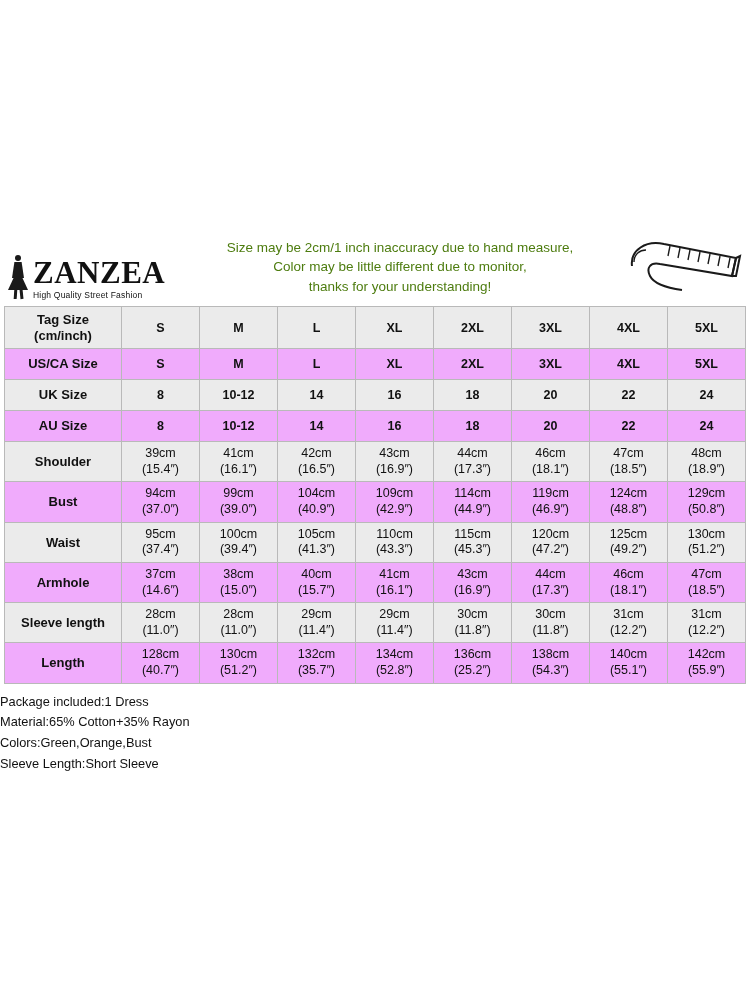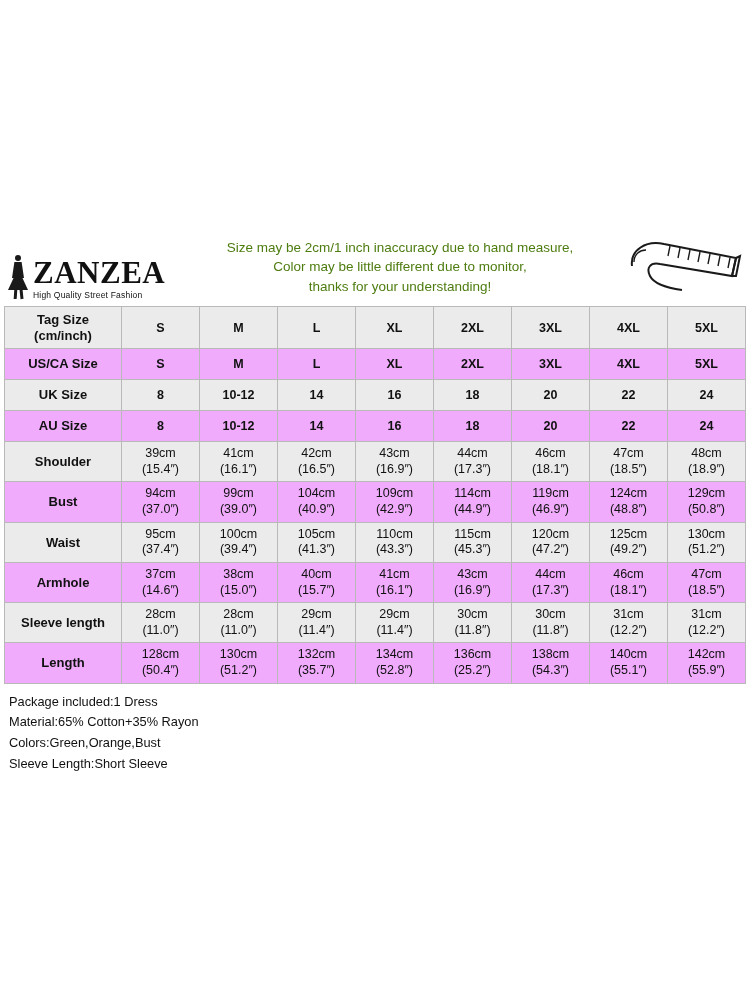--- a/index.html
+++ b/index.html
@@ -141,21 +141,21 @@
     display: block;
     line-height: 1.25;
   }
   tr.labelrow td {
     font-weight: bold;
     height: 20px;
   }
   
   .notes {
     margin-top: 8px;
-    padding-left: 9px;
+    padding-left: 0;
     font-size: 12.8px;
     line-height: 1.62;
     color: #111111;
   }
 </style>
 </head>
 <body>
 
 <div class="sheet">
 
@@ -431,21 +431,21 @@
         <td>
             <span class="metric">31cm</span>
             <span class="inch">(12.2″)</span>
           </td>
       </tr>
 
       <tr class="plain">
         <td class="rowhead">Length</td>
         <td>
             <span class="metric">128cm</span>
-            <span class="inch">(50.4″)</span>
+            <span class="inch">(40.7″)</span>
           </td>
         <td>
             <span class="metric">130cm</span>
             <span class="inch">(51.2″)</span>
           </td>
         <td>
             <span class="metric">132cm</span>
             <span class="inch">(35.7″)</span>
           </td>
         <td>

